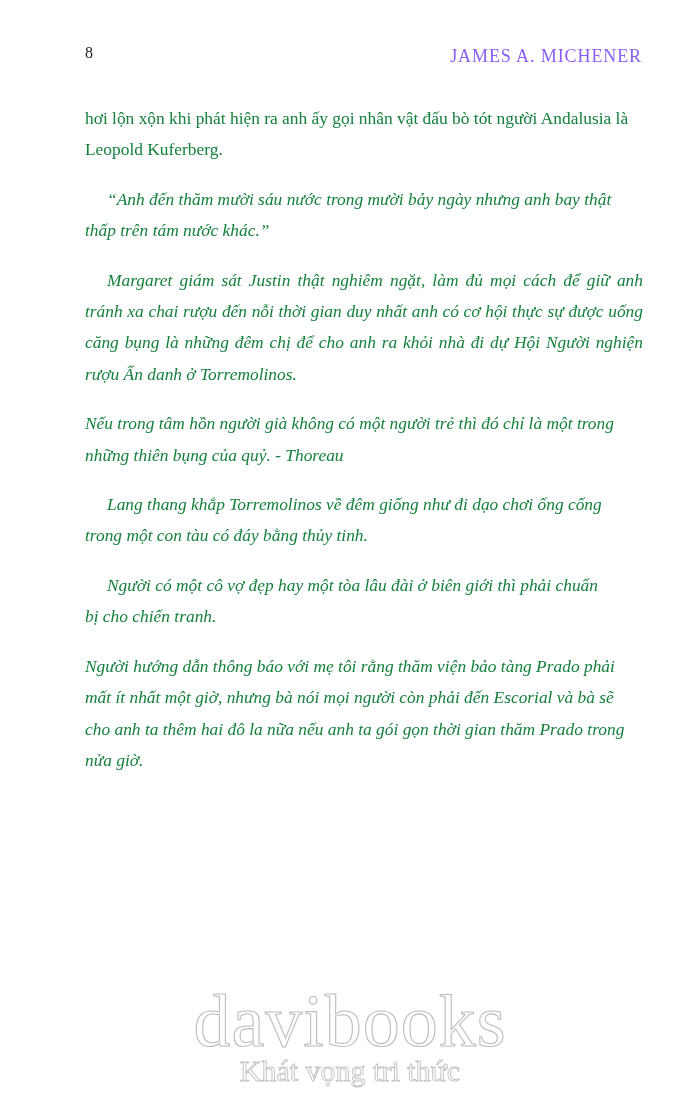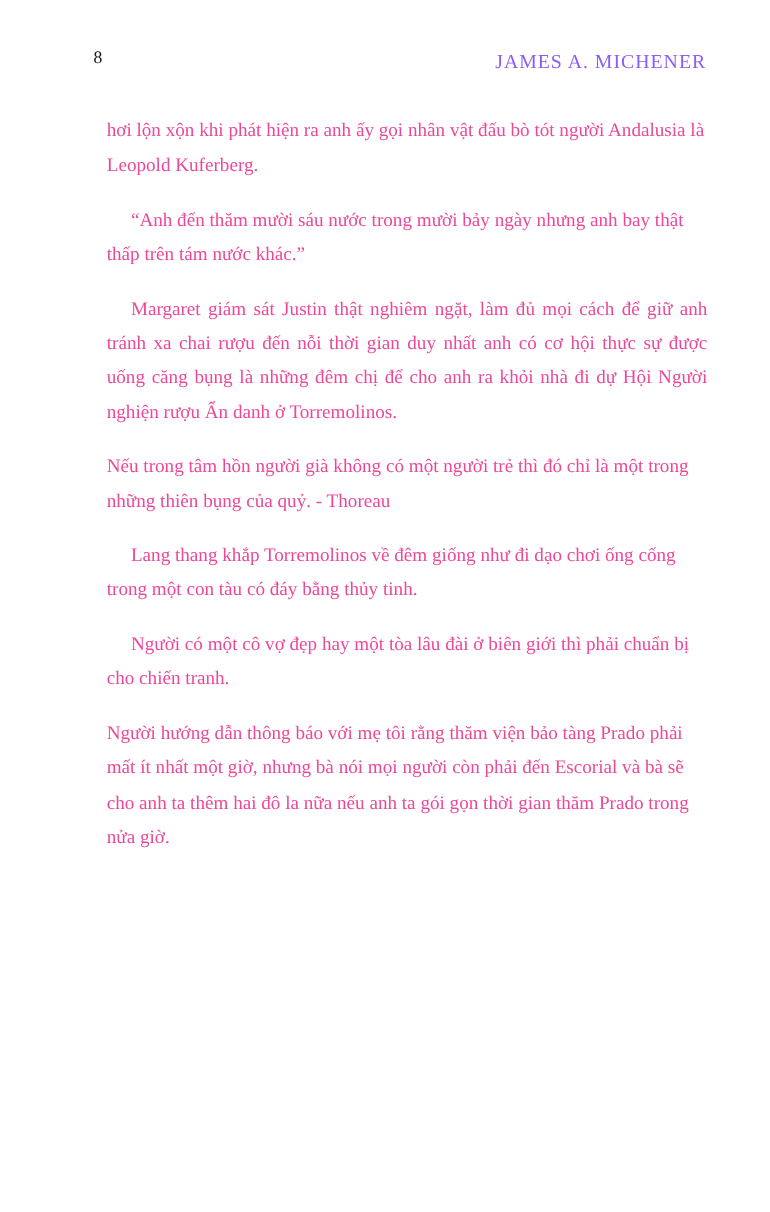--- a/index.html
+++ b/index.html
@@ -51,30 +51,31 @@
   }
 
   .body-text {
     position: absolute;
     top: 103px;
     left: 85px;
     width: 558px;
   }
 
   .para {
-    margin: 0 0 0 12px;
+    margin: 0 0 0 0;
     font-size: 17.4px;
     line-height: 31.4px;
     text-align: justify;
     text-justify: inter-word;
-    color: #ec4899;
+    color: #15803d;
     hyphens: none;
   }
   .para + .para {
     margin-top: 18px;
+    font-style: italic;
   }
   .para.indent {
     text-indent: 22px;
   }
   .para.narrow {
     width: 530px;
   }
   .para.nojust {
     text-align: left;
   }
@@ -122,14 +123,18 @@
   <div class="body-text">
     <p class="para nojust">hơi lộn xộn khi phát hiện ra anh ấy gọi nhân vật đấu bò tót người Andalusia là Leopold Kuferberg.</p>
     <p class="para indent nojust">“Anh đến thăm mười sáu nước trong mười bảy ngày nhưng anh bay thật thấp trên tám nước khác.”</p>
     <p class="para indent">Margaret giám sát Justin thật nghiêm ngặt, làm đủ mọi cách để giữ anh tránh xa chai rượu đến nỗi thời gian duy nhất anh có cơ hội thực sự được uống căng bụng là những đêm chị để cho anh ra khỏi nhà đi dự Hội Người nghiện rượu Ẩn danh ở Torremolinos.</p>
     <p class="para nojust">Nếu trong tâm hồn người già không có một người trẻ thì đó chỉ là một trong những thiên bụng của quỷ. - Thoreau</p>
     <p class="para indent nojust">Lang thang khắp Torremolinos về đêm giống như đi dạo chơi ống cống trong một con tàu có đáy bằng thủy tinh.</p>
     <p class="para indent narrow nojust">Người có một cô vợ đẹp hay một tòa lâu đài ở biên giới thì phải chuẩn bị cho chiến tranh.</p>
     <p class="para nojust">Người hướng dẫn thông báo với mẹ tôi rằng thăm viện bảo tàng Prado phải mất ít nhất một giờ, nhưng bà nói mọi người còn phải đến Escorial và bà sẽ cho anh ta thêm hai đô la nữa nếu anh ta gói gọn thời gian thăm Prado trong nửa giờ.</p>
   </div>
 
+  <div class="watermark">
+    <div class="wm-main">davibooks</div>
+    <div class="wm-sub">Khát vọng tri thức</div>
+  </div>
 
 </div>
 
 </body></html>

